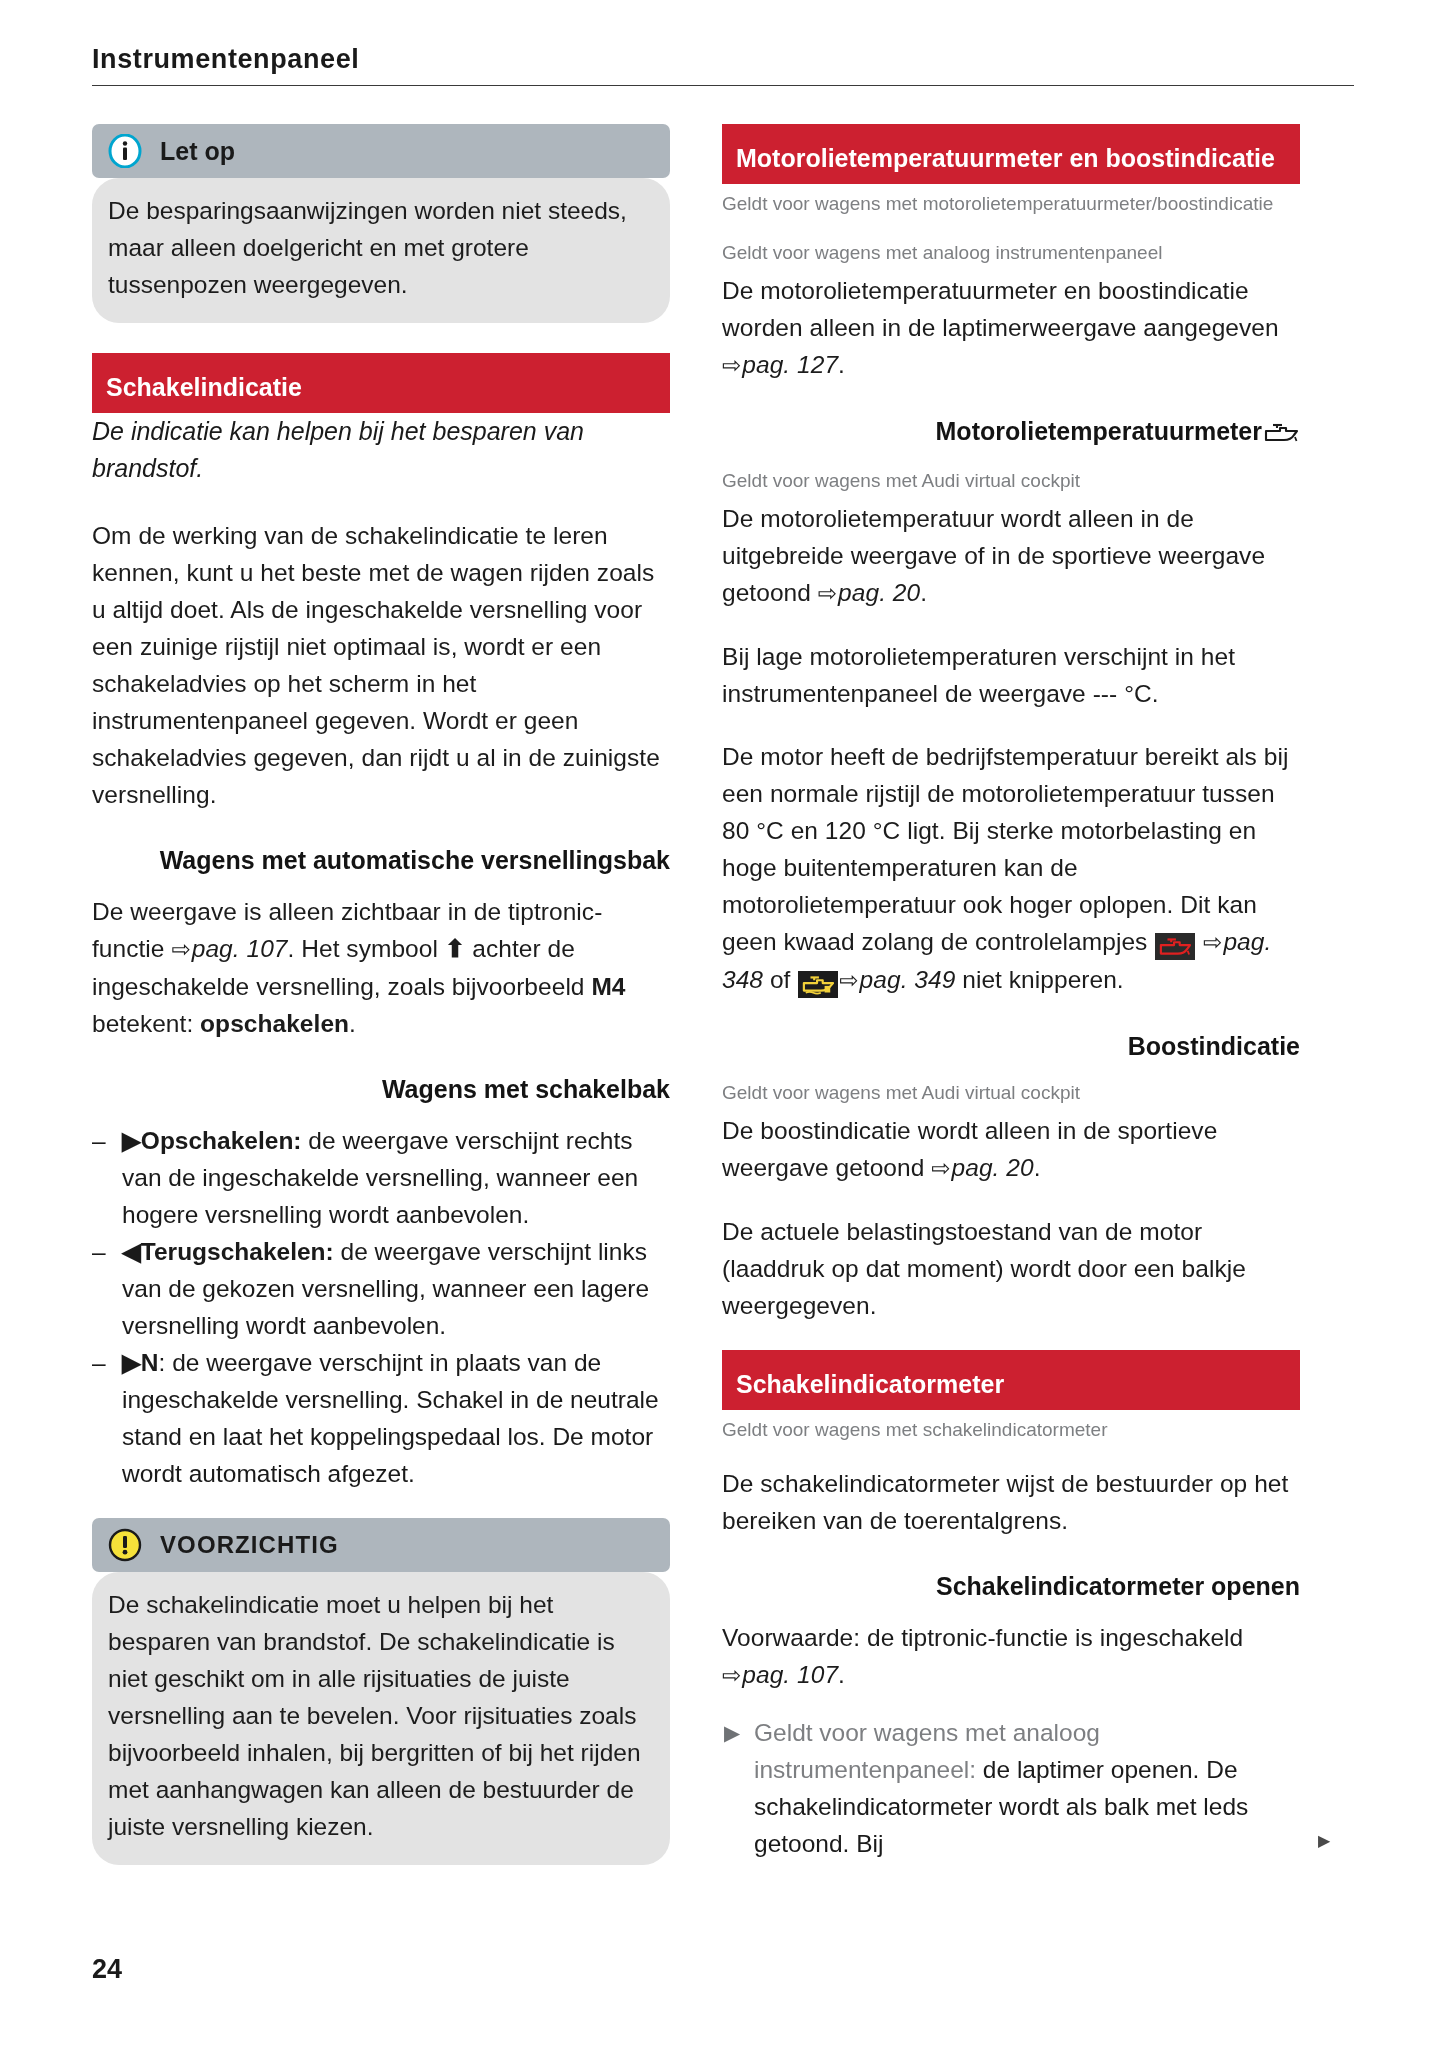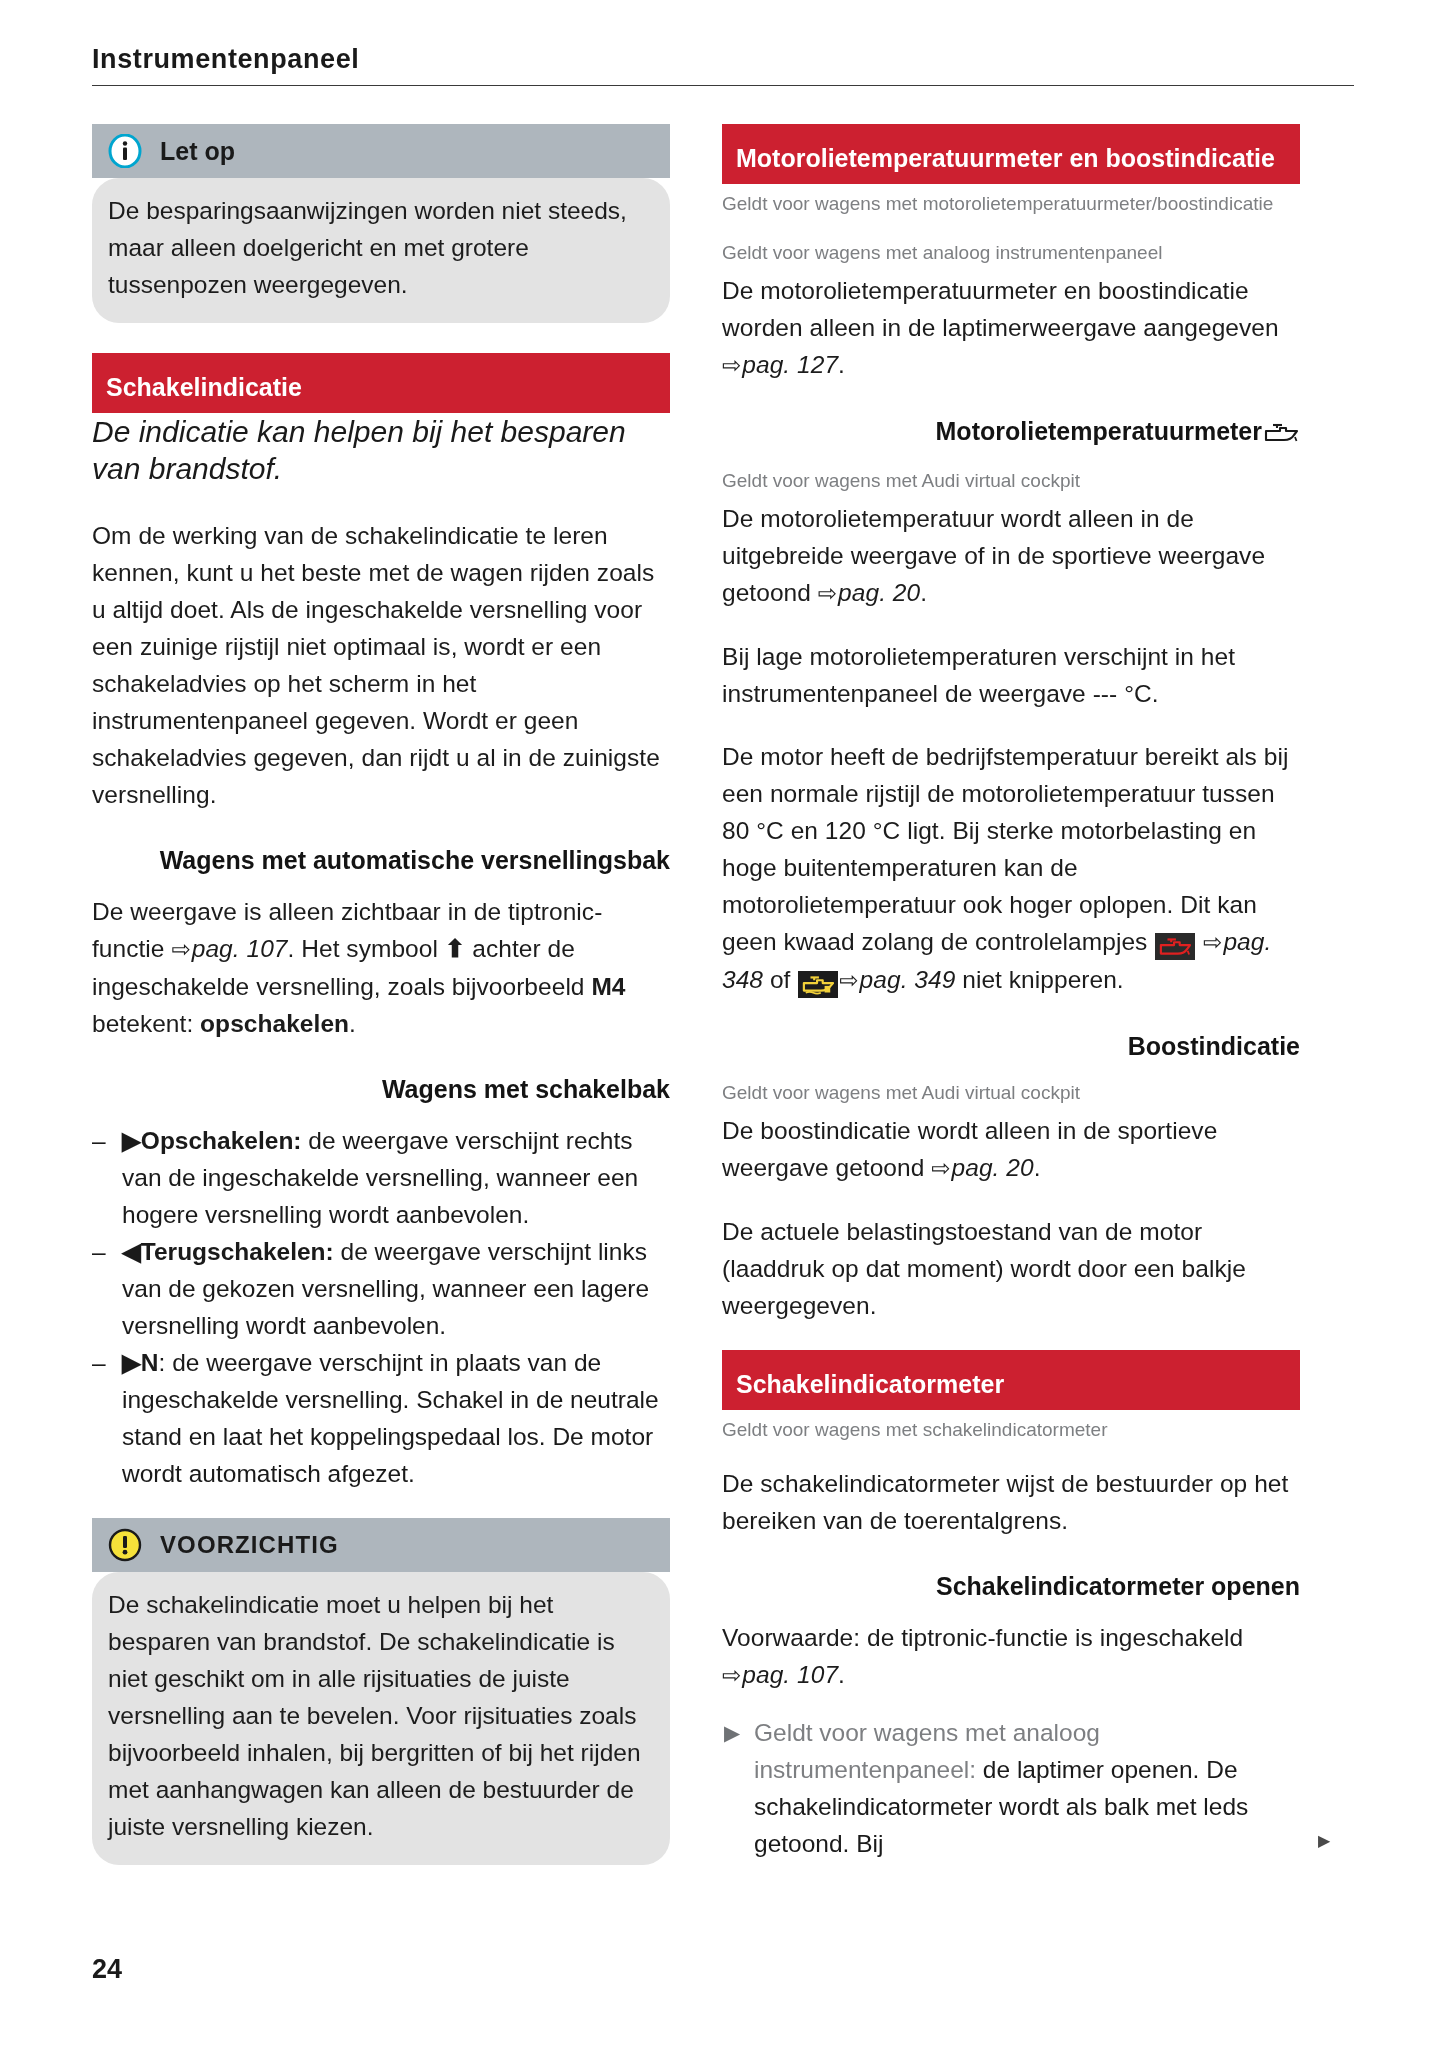--- a/index.html
+++ b/index.html
@@ -56,21 +56,21 @@
   p.body {
     font-size: 24.5px;
     line-height: 37px;
     margin: 0 0 26px 0;
     color: #1c1c1c;
     letter-spacing: 0.05px;
   }
   p.body.tight { margin-bottom: 20px; }
   p.italic {
     font-style: italic;
-    font-size: 30px;
+    font-size: 25px;
     line-height: 37px;
     margin: 0 0 30px 0;
   }
   .applies {
     font-size: 19px;
     line-height: 27px;
     color: #7d7f82;
     margin: 6px 0 22px 0;
   }
   .applies.nogap { margin-bottom: 6px; }
@@ -97,20 +97,21 @@
 
   
   .box { margin: 0 0 30px 0; }
   .box-head {
     background: #aeb6bd;
     display: flex;
     align-items: center;
     padding: 10px 14px 10px 16px;
     box-sizing: border-box;
     min-height: 52px;
+    border-radius: 7px;
   }
   .box-head .glyph { flex: 0 0 auto; margin-right: 18px; display:flex; }
   .box-head .label {
     font-size: 25px;
     font-weight: bold;
     color: #1a1a1a;
   }
   .box-head .label.caps { letter-spacing: 1.1px; font-size: 24px; }
   .box-body {
     background: #e3e3e3;

